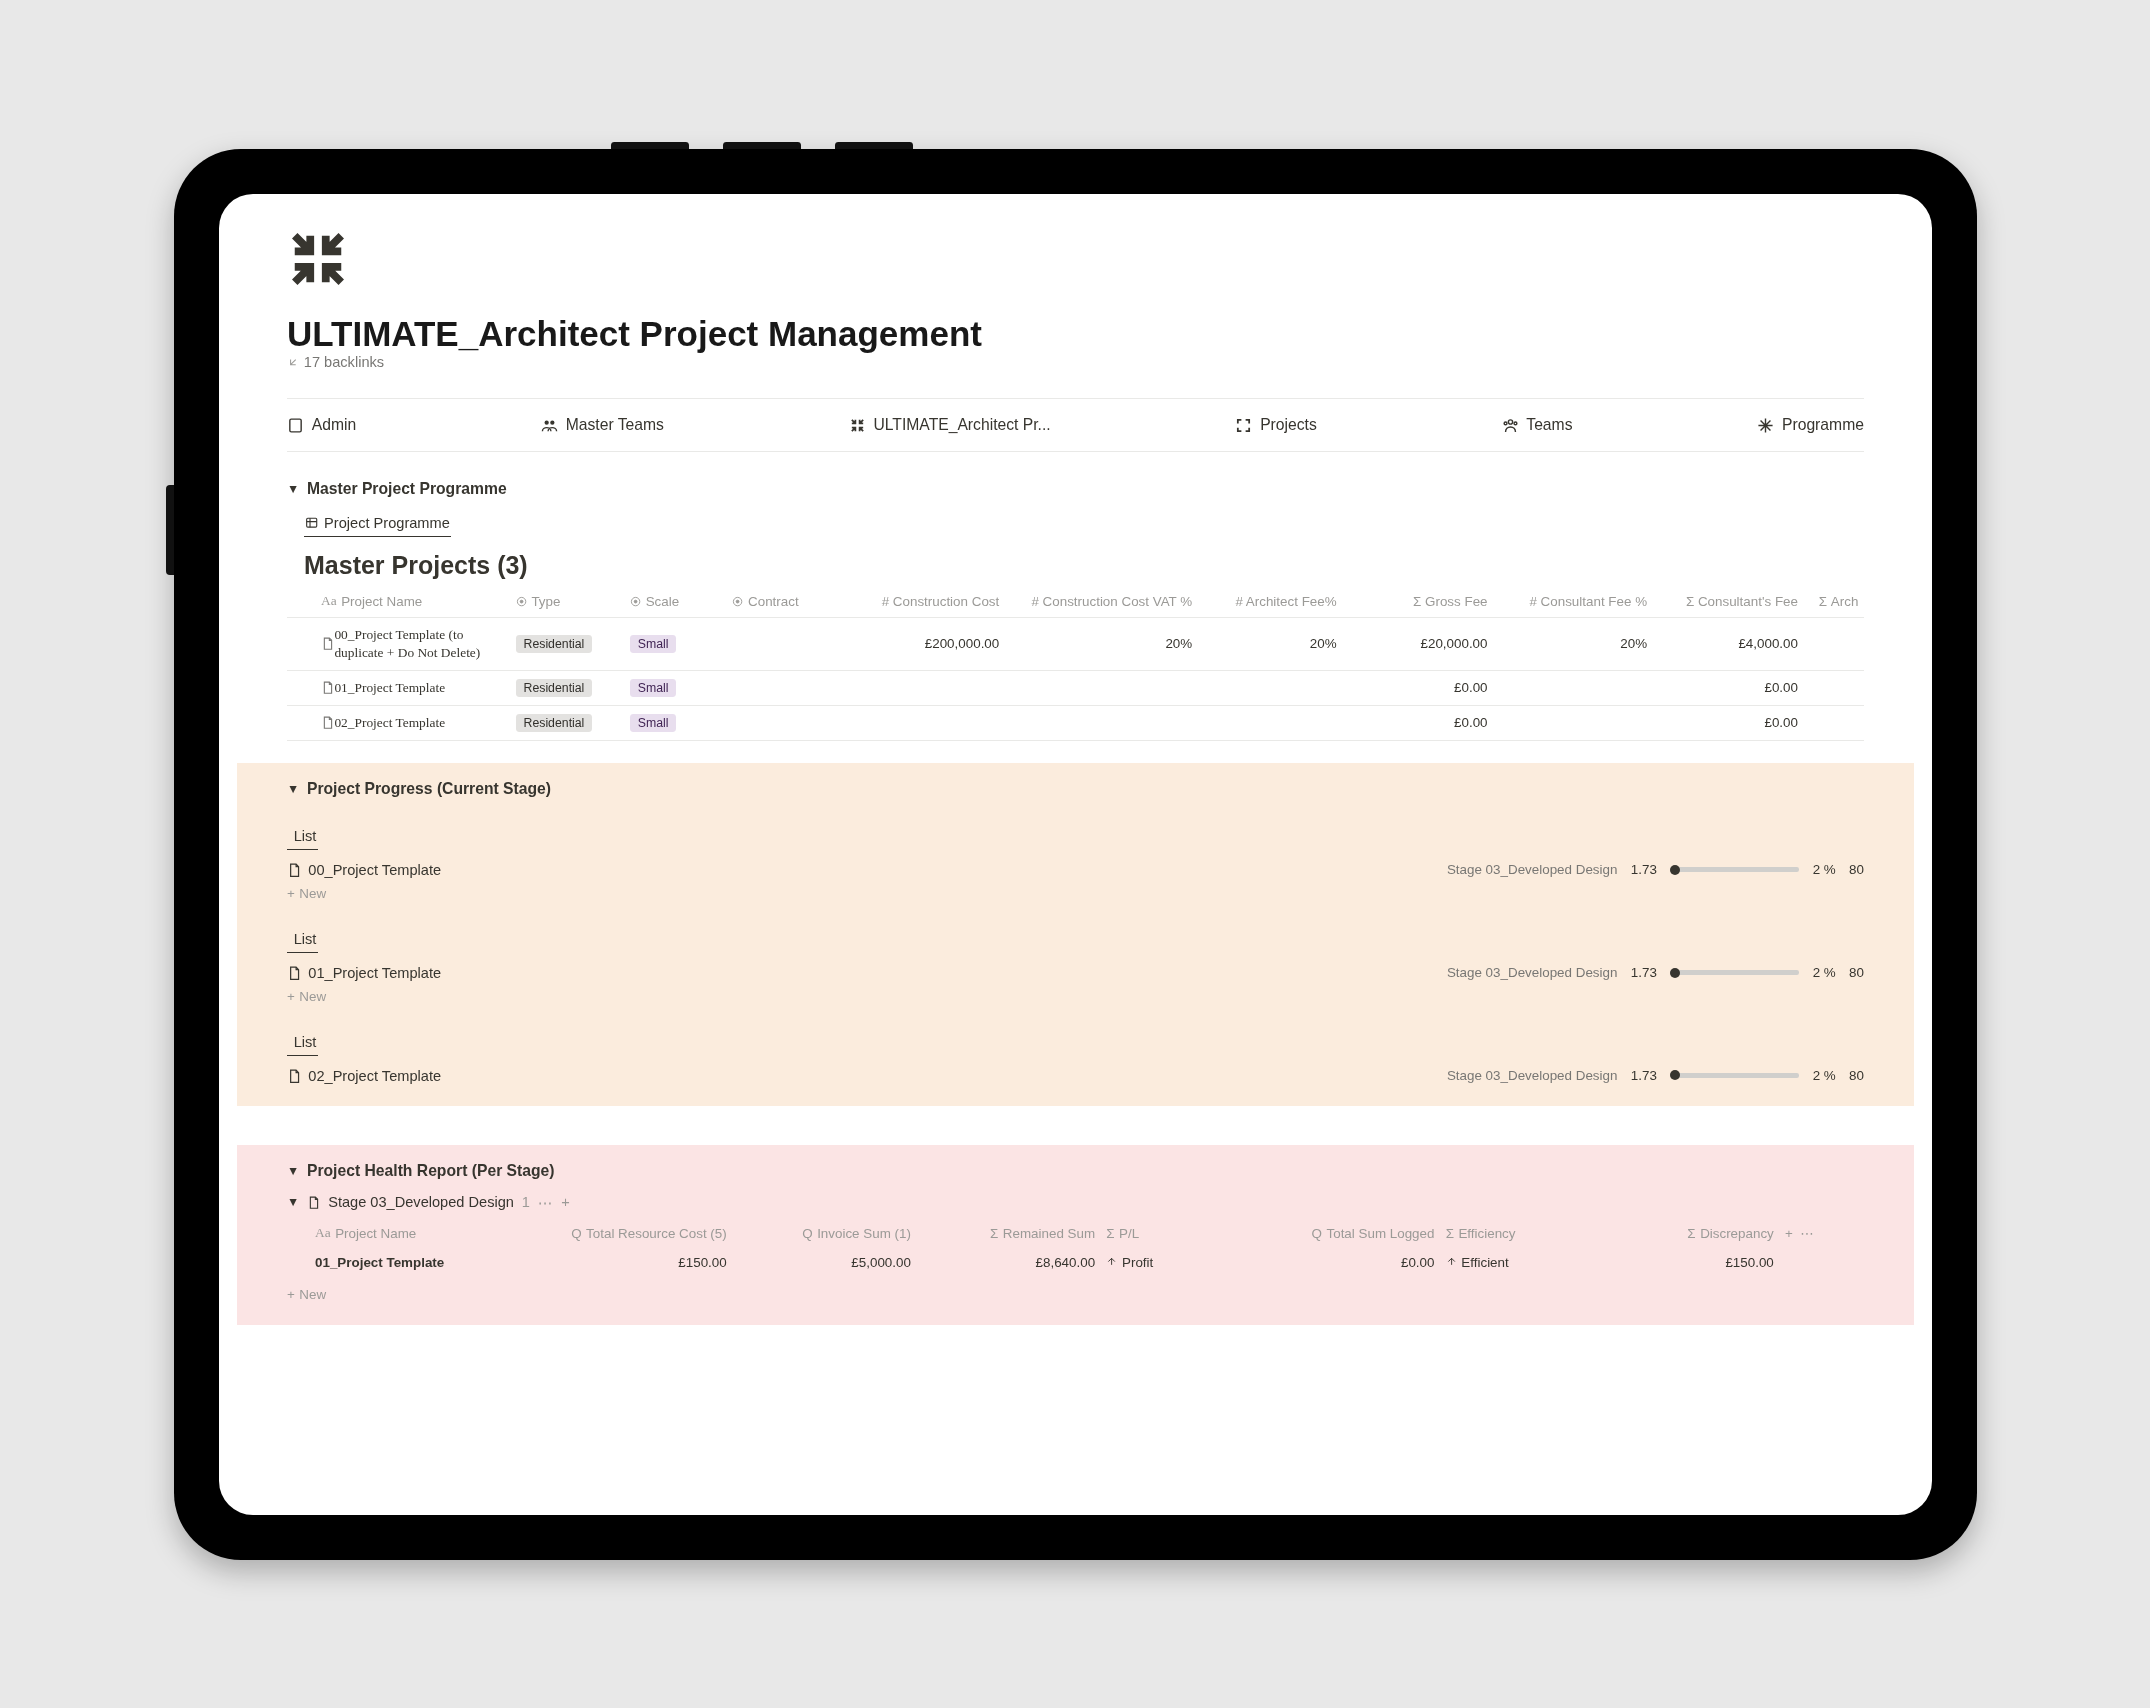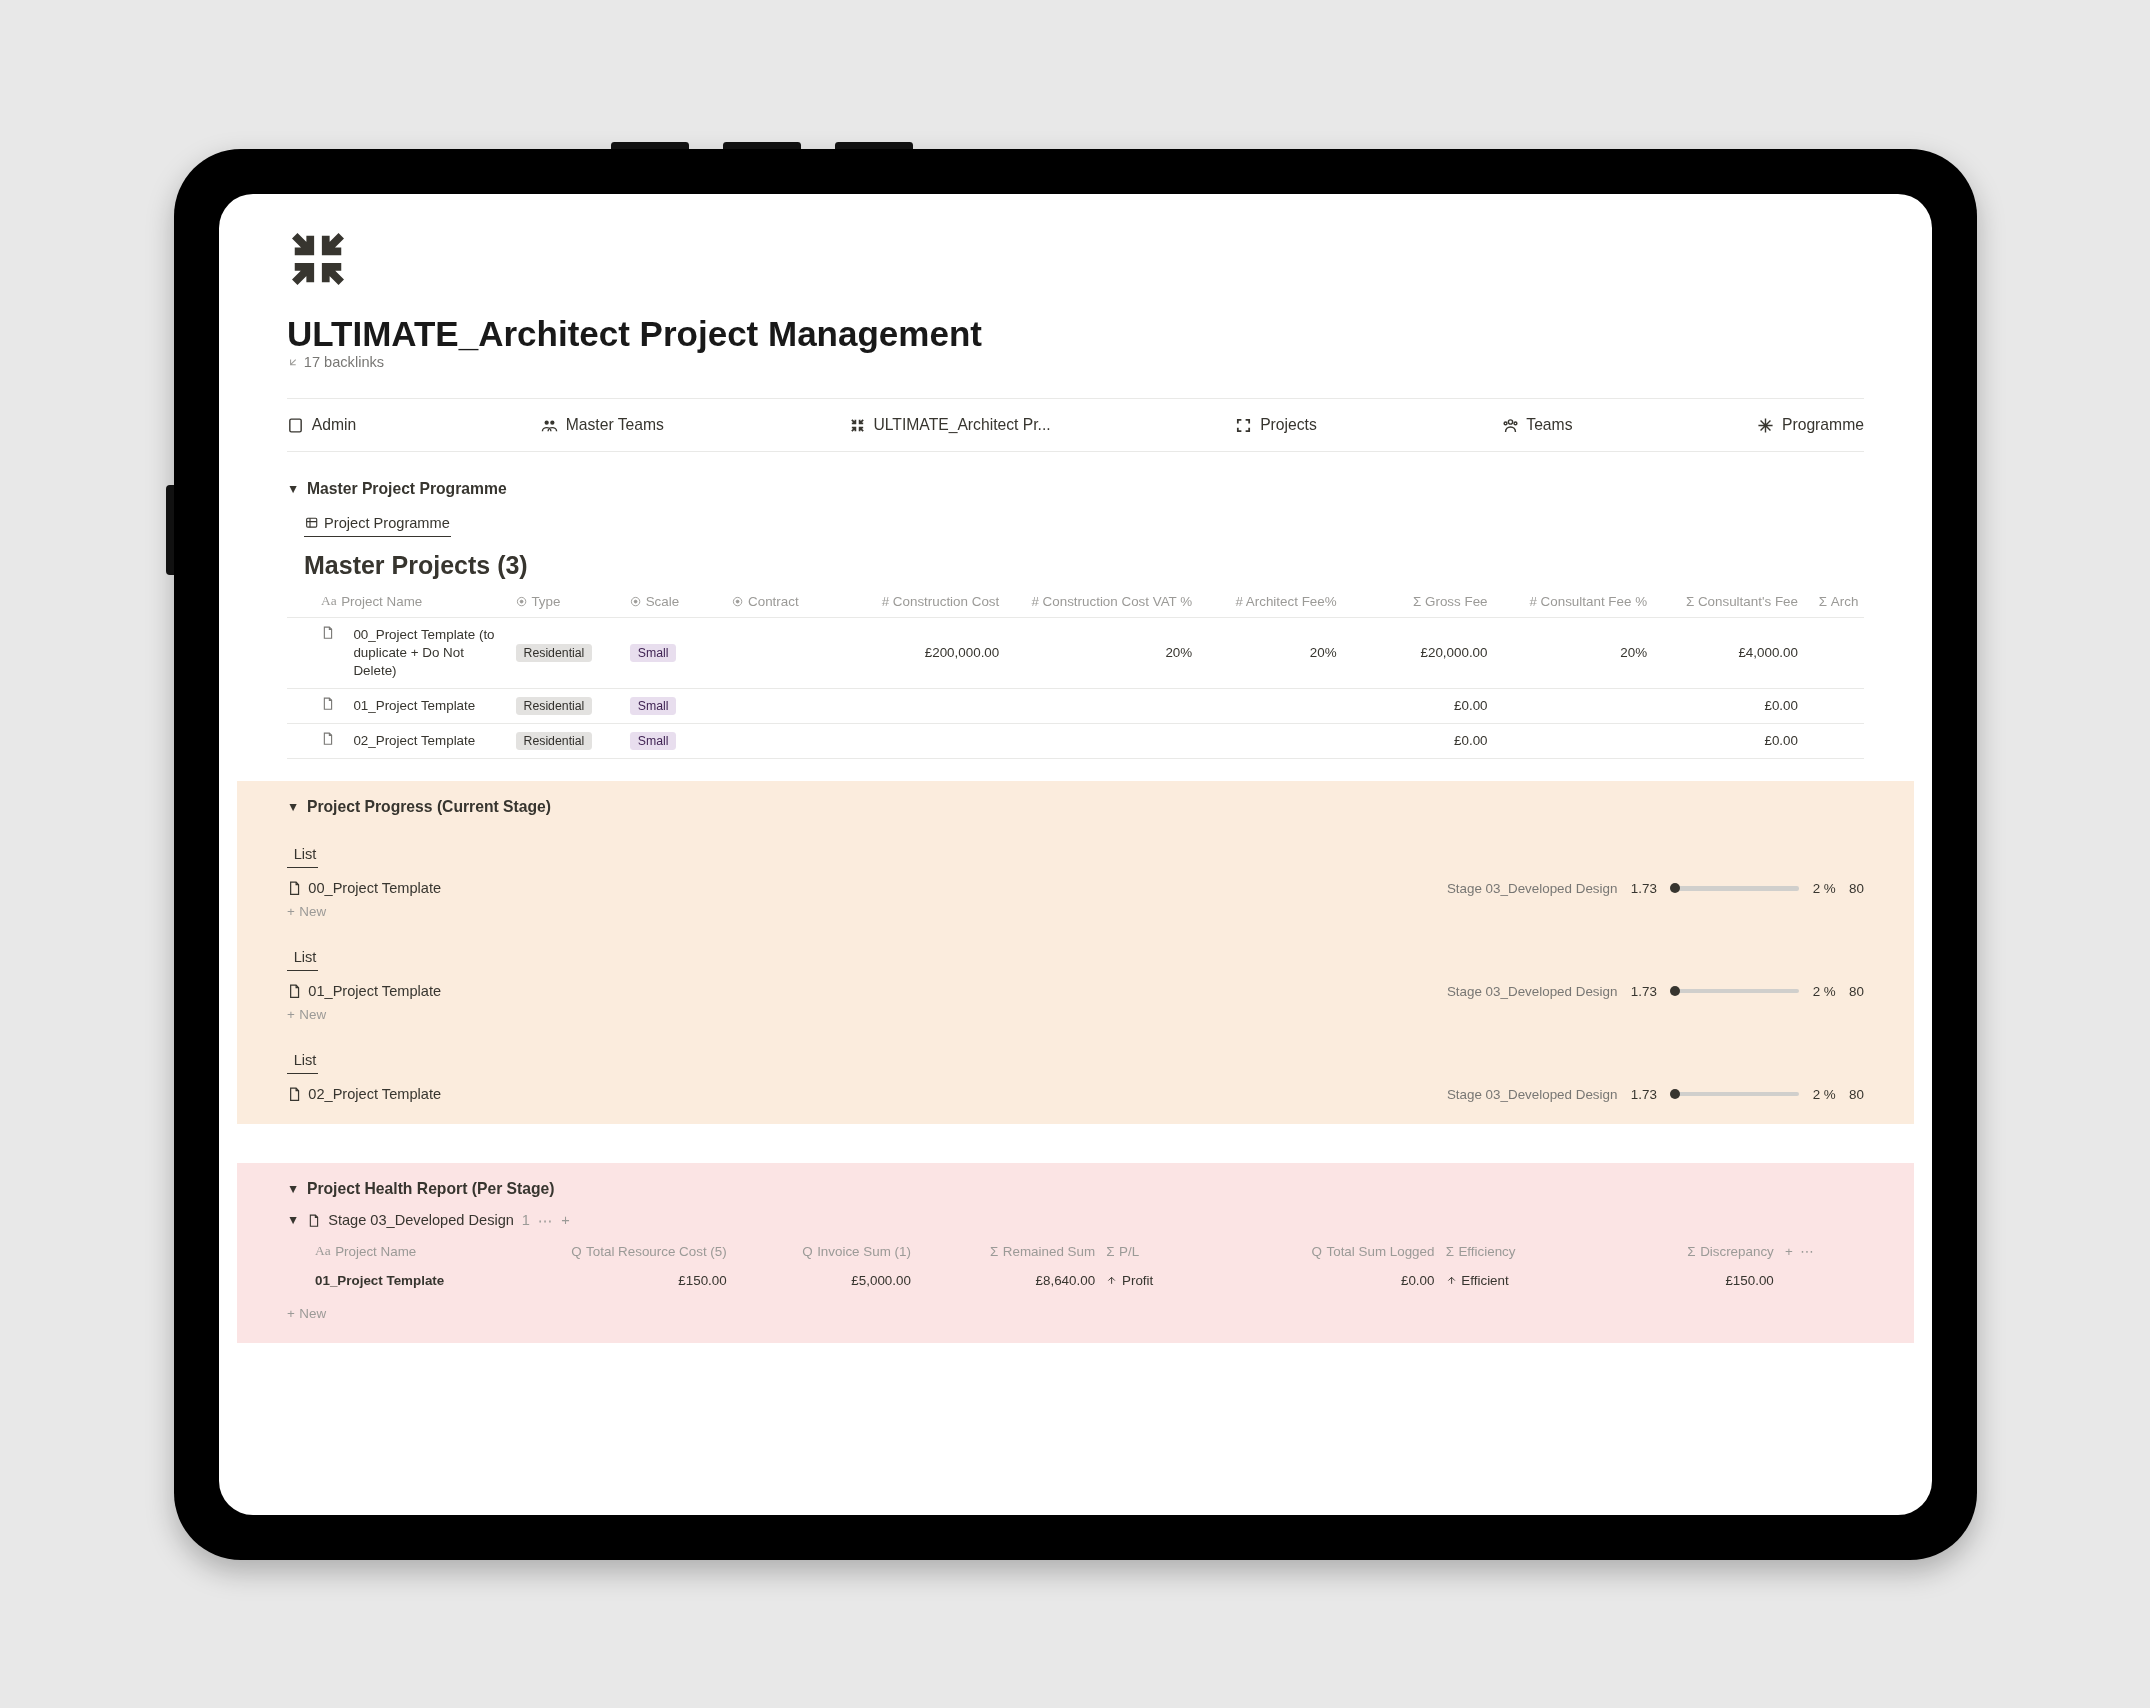--- a/index.html
+++ b/index.html
@@ -134,21 +134,21 @@
     overflow: hidden;
   }
   .table th .th-inner { display: flex; align-items: center; gap: 4.5px; }
   .table th svg { width: 11.2px; height: 11.2px; flex-shrink: 0; }
   .table td {
     padding: 7.8px 5.6px;
     border-bottom: 0.6px solid #e9e9e7;
     white-space: nowrap;
   }
   .table td.num, .table th.num { text-align: right; }
-  .cell-title { display: flex; gap: 19px; }
+  .cell-title { display: flex; align-items: center; gap: 0; font-family: Liberation Serif, serif; }
   .cell-title svg { width: 13.4px; height: 13.4px; flex-shrink:0; }
   .pill {
     display: inline-block;
     padding: 2.2px 7.8px;
     border-radius: 3.4px;
     font-size: 12.3px;
   }
   .pill-grey { background: #e3e2e0; color: #32302c; }
   .pill-purple { background: #e8deee; color: #412454; }
   .orange-panel {
@@ -168,21 +168,21 @@
     align-items: center;
     gap: 5.6px;
     font-size: 14.6px;
     font-weight: 500;
     border-bottom: 1.7px solid #37352f;
     padding: 4.5px 1.1px;
     margin-top: 11.2px;
   }
   .progress-row {
     display: flex;
-    align-items: center;
+    align-items: flex-start;
     justify-content: space-between;
     margin-top: 12.3px;
     font-size: 14.6px;
   }
   .progress-left { display: flex; align-items: center; gap: 6.7px; font-weight: 500; }
   .progress-left svg { width: 14.6px; height: 14.6px; }
   .progress-right { display: flex; align-items: center; gap: 13.4px; font-size: 13.4px; color: #37352f; }
   .progress-stage { color: #787774; }
   .bar {
     width: 129px;

